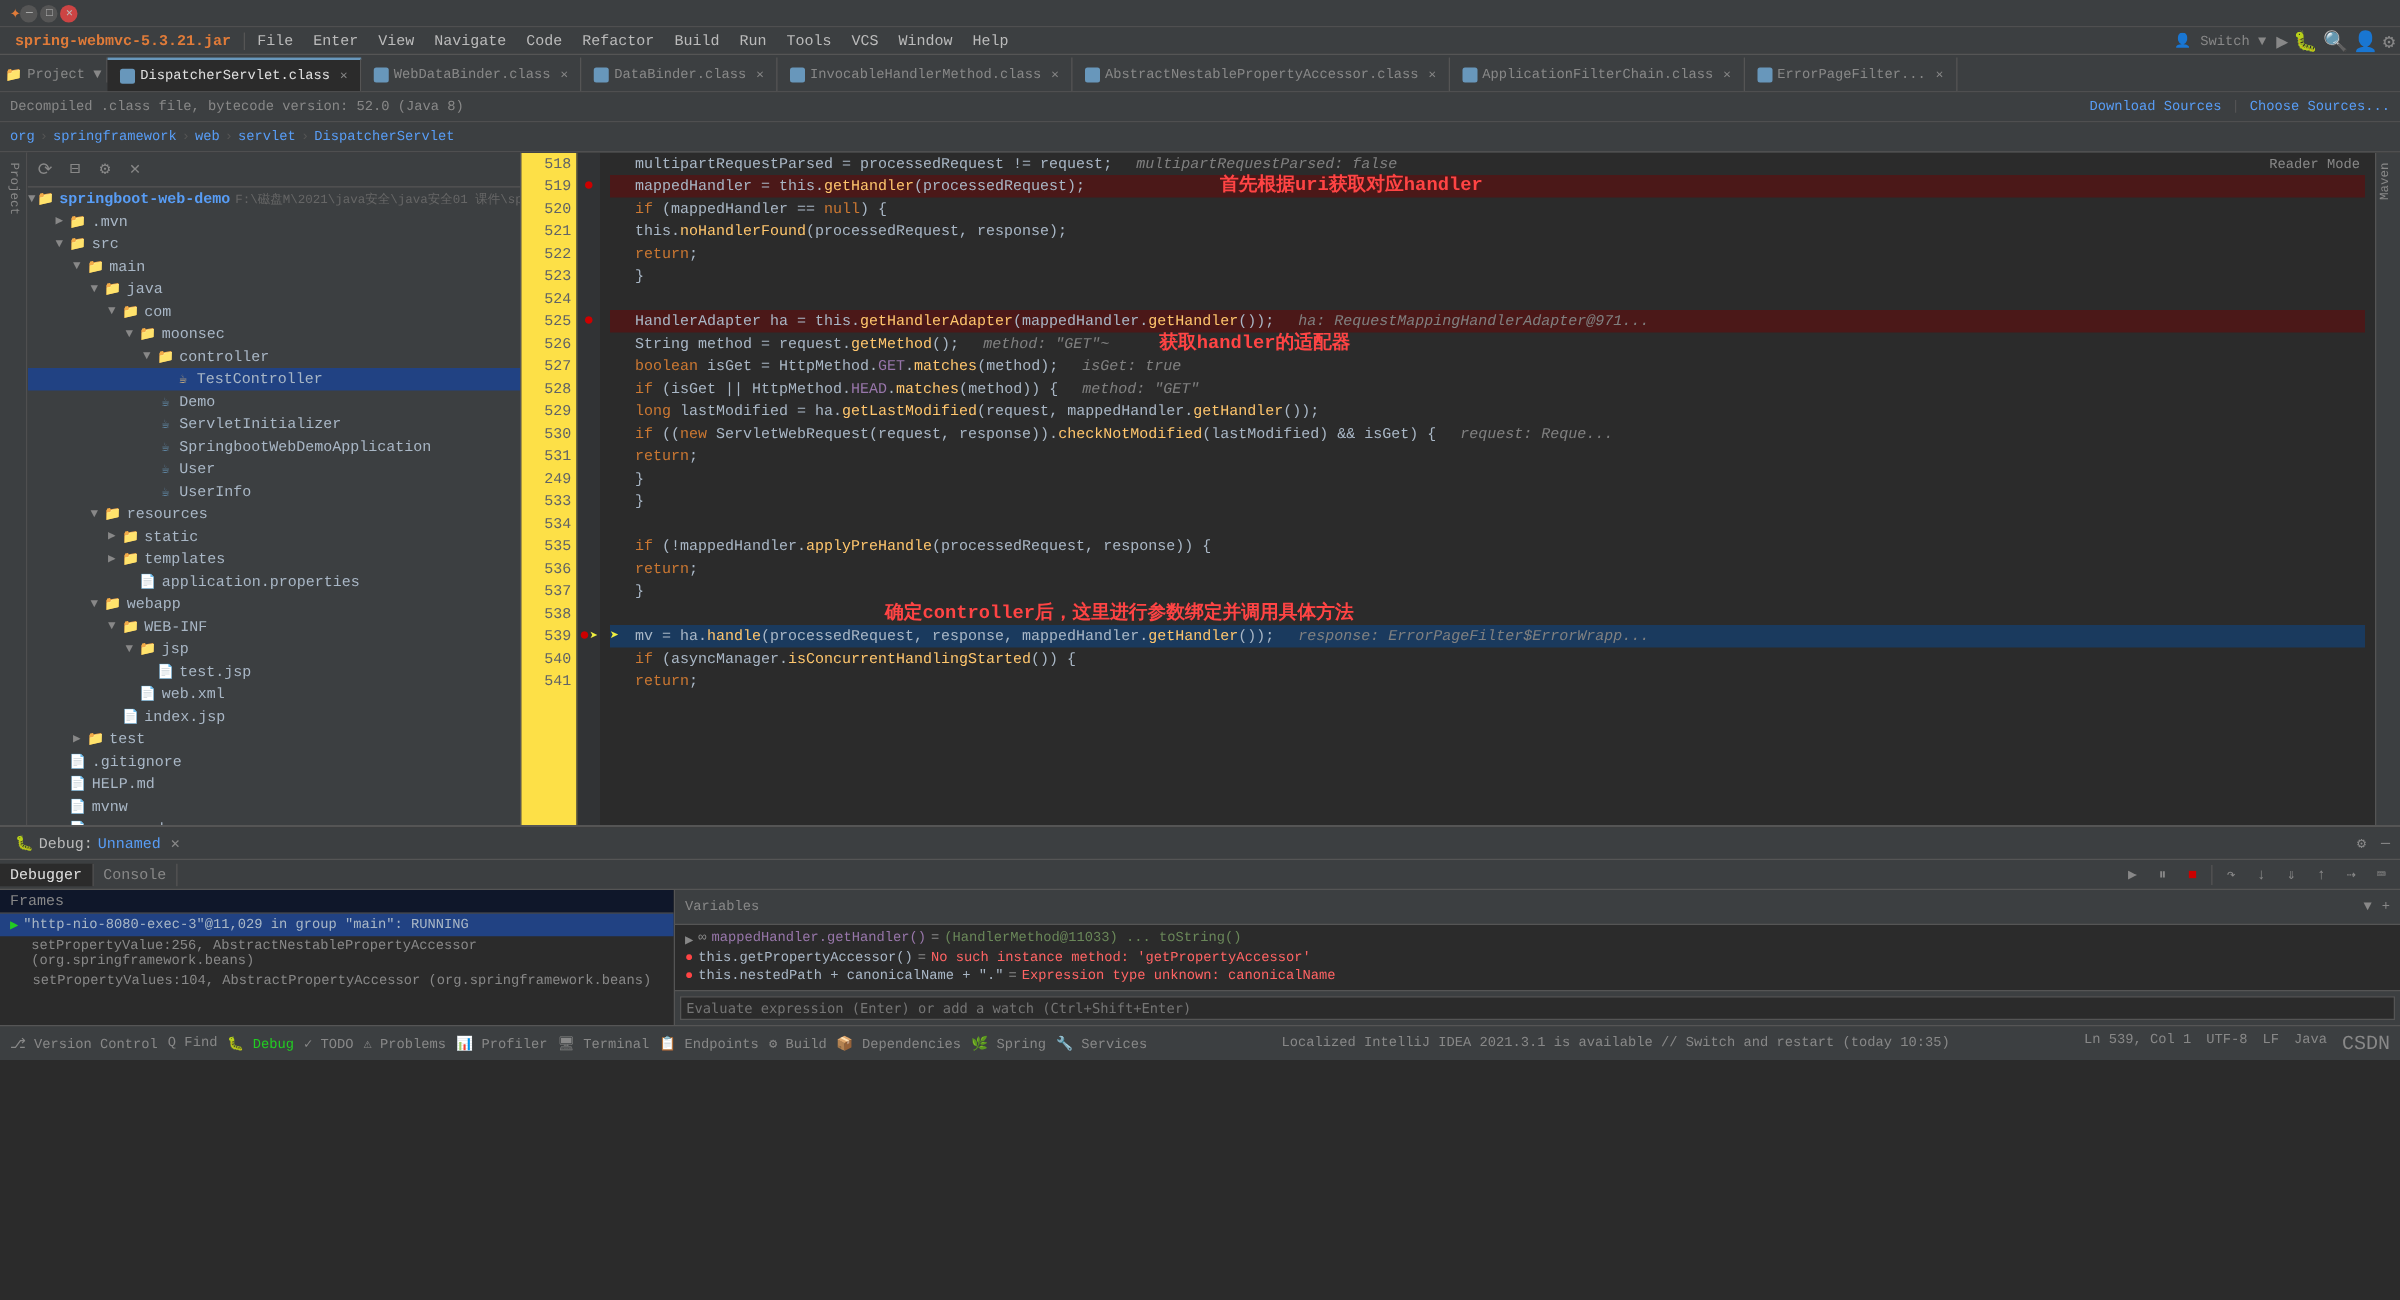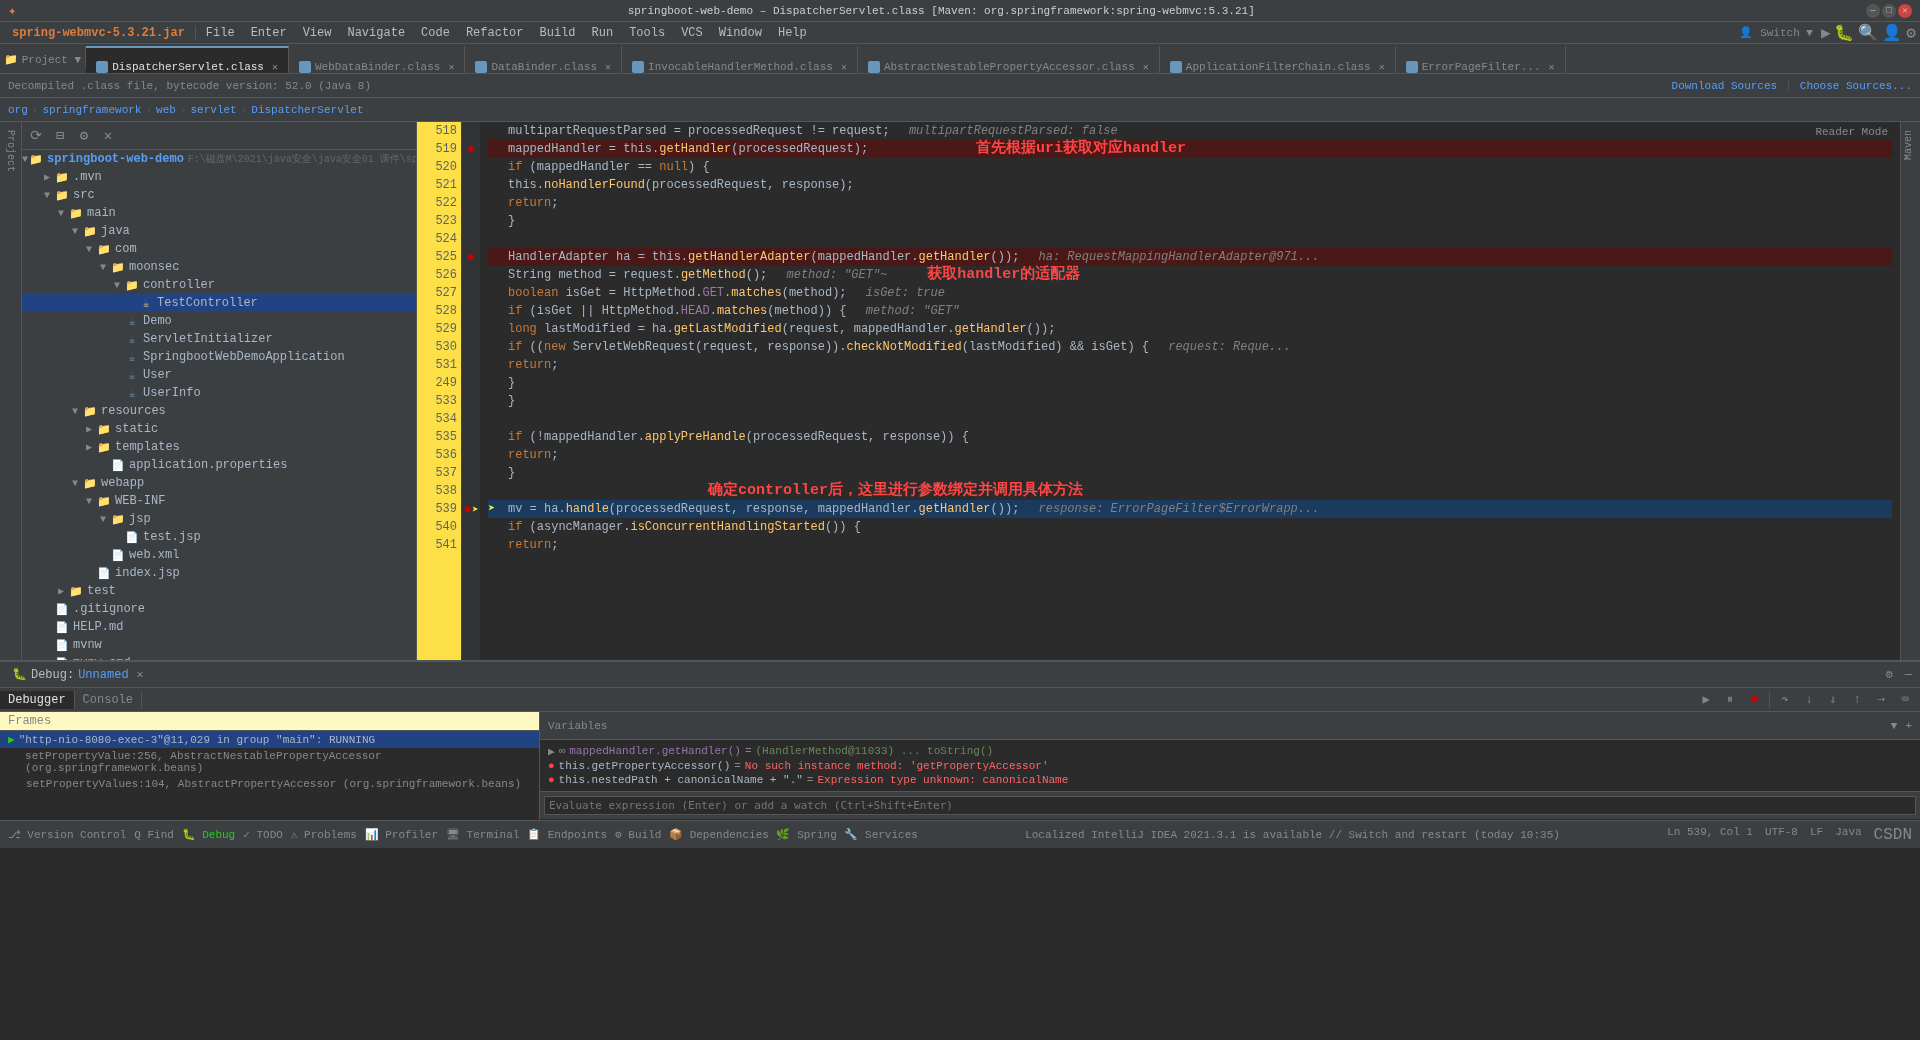--- a/index.html
+++ b/index.html
@@ -12,21 +12,21 @@
     .title-bar-controls { display: flex; gap: 2px; }
     .title-btn { width: 14px; height: 14px; border-radius: 50%; display: flex; align-items: center; justify-content: center; font-size: 9px; cursor: pointer; }
 
     
     .menu-bar { height: 22px; background: #3c3f41; display: flex; align-items: center; padding: 0 4px; border-bottom: 1px solid #555; }
     .menu-item { padding: 2px 8px; font-size: 12px; color: #bbb; cursor: pointer; }
     .menu-separator { width: 1px; height: 14px; background: #555; margin: 0 2px; }
 
     
     .tab-bar { height: 30px; background: #3c3f41; display: flex; align-items: stretch; border-bottom: 1px solid #555; overflow: hidden; padding-top: 2px; }
-    .tab { display: flex; align-items: flex-end; padding: 0 10px; font-size: 11px; color: #888; cursor: pointer; border-right: 1px solid #555; white-space: nowrap; gap: 4px; min-width: 0; }
+    .tab { display: flex; align-items: center; padding: 0 10px; font-size: 11px; color: #888; cursor: pointer; border-right: 1px solid #555; white-space: nowrap; gap: 4px; min-width: 0; }
     .tab.active { background: #2b2b2b; color: #e0e0e0; border-top: 2px solid #6897bb; padding-top: 0; }
     .tab-close { font-size: 10px; color: #888; margin-left: 4px; }
     .tab-icon { width: 12px; height: 12px; border-radius: 2px; display: inline-block; }
     .tab-icon-class { background: #6897bb; }
 
     
     .download-bar { height: 24px; background: #3c3f41; display: flex; align-items: center; padding: 0 8px; border-bottom: 1px solid #555; font-size: 11px; color: #888; gap: 8px; }
     .download-link { color: #589df6; cursor: pointer; text-align: right; }
 
     
@@ -60,21 +60,21 @@
     .method { color: #ffc66d; }
 
     
     .bottom-panel { height: 160px; background: #2b2b2b; border-top: 2px solid #555; display: flex; flex-direction: column; }
     .debug-tabs { height: 26px; background: #3c3f41; display: flex; align-items: center; padding: 0 4px; border-bottom: 1px solid #555; }
     .debug-tab { padding: 2px 8px; font-size: 12px; color: #888; cursor: pointer; border-right: 1px solid #555; }
     .debug-tab.active { color: #e0e0e0; background: #2b2b2b; }
     .debug-btn { width: 22px; height: 22px; display: flex; align-items: center; justify-content: center; cursor: pointer; color: #888; font-size: 12px; }
     .debug-content { flex: 1; display: flex; }
     .frames-panel { width: 540px; border-right: 1px solid #555; overflow-y: auto; }
-    .frame-header { padding: 2px 8px; font-size: 12px; color: #888; background: #fef9c3; border-bottom: 1px solid #555; }
+    .frame-header { padding: 2px 8px; font-size: 12px; color: #888; background: #0f172a; border-bottom: 1px solid #555; }
     .frame-item { padding: 2px 8px; font-size: 11px; color: #a9b7c6; cursor: pointer; display: flex; align-items: center; gap: 4px; }
     .frame-item.active { background: #214283; }
     .frame-running { color: #22cc22; }
     .variables-panel { flex: 1; overflow-y: auto; }
     .var-item { padding: 1px 8px; font-size: 11px; color: #a9b7c6; display: flex; align-items: flex-start; gap: 4px; }
     .var-name { color: #9876aa; }
     .var-eq { color: #888; }
     .var-val { color: #6a8759; }
     .var-error { color: #ff6464; }
     .evaluate-input { flex: 1; background: #2b2b2b; border: 1px solid #555; color: #a9b7c6; padding: 2px 4px; font-size: 11px; font-family: monospace; }
@@ -94,21 +94,20 @@
     .breadcrumb-item { color: #589df6; cursor: pointer; }
     .right-hint { color: #808080; font-style: italic; margin-left: 12px; }
   </style>
 </head>
 <body>
 
 <div class="title-bar">
   <div class="title-bar-left">
     <span style="color:#e07b39;font-weight:bold;font-size:14px;">✦</span>
   </div>
-  <div class="title-bar-title">springboot-web-demo – DispatcherServlet.class [Maven: org.springframework:spring-webmvc:5.3.21]</div>
   <div class="title-bar-controls">
     <div class="title-btn" style="background:#555;">─</div>
     <div class="title-btn" style="background:#555;">□</div>
     <div class="title-btn" style="background:#cc4444;">✕</div>
   </div>
 </div>
 
 <div class="menu-bar">
   <span class="menu-item" style="color:#e07b39;font-weight:bold;">spring-webmvc-5.3.21.jar</span>
   <span class="menu-separator"></span>

